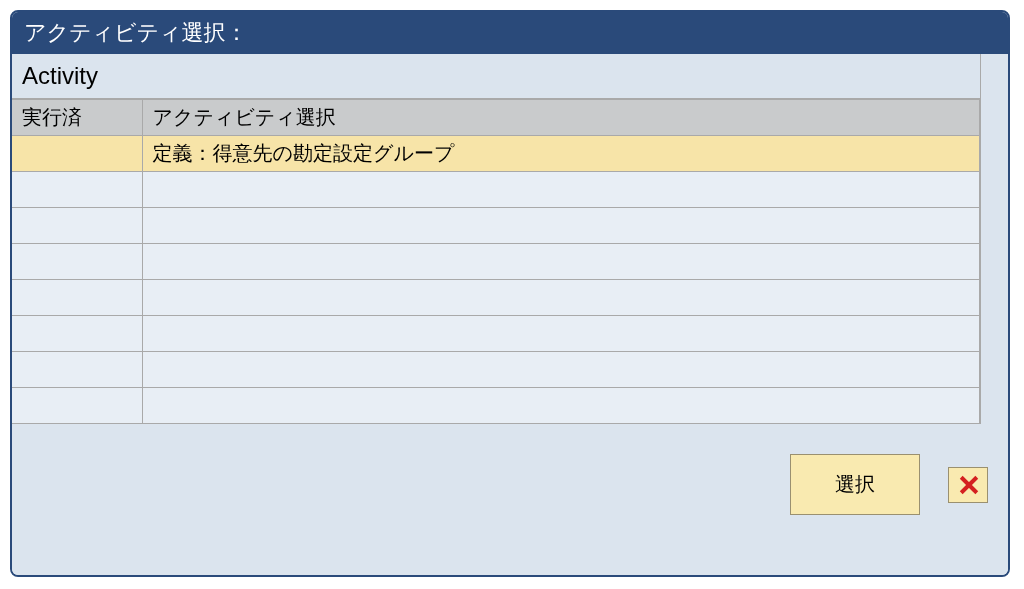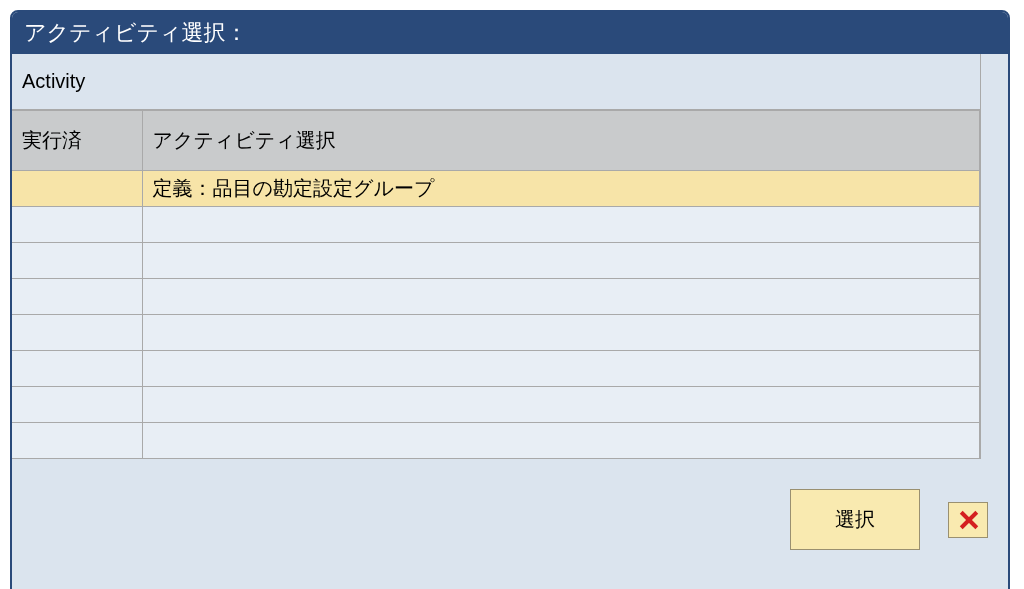--- a/index.html
+++ b/index.html
@@ -27,35 +27,35 @@
       font-weight: normal;
     }
     .content-area {
       display: flex;
     }
     .table-wrap {
       flex: 1;
     }
     .table-caption {
       background: #dbe4ee;
-      padding: 16px 10px;
-      font-size: 20px;
+      padding: 8px 10px;
+      font-size: 24px;
       border-bottom: 1px solid #a9a9a9;
     }
     table {
       width: 100%;
       border-collapse: collapse;
       table-layout: fixed;
     }
     th {
       background: #c9cbcc;
       text-align: left;
       font-weight: normal;
       font-size: 20px;
-      padding: 16px 10px;
+      padding: 4px 10px;
       border: 1px solid #a9a9a9;
       border-left: none;
     }
     th:first-child {
       width: 130px;
     }
     td {
       background: #e8eef5;
       font-size: 20px;
       padding: 4px 10px;
@@ -129,21 +129,21 @@
       <table>
         <thead>
           <tr>
             <th>実行済</th>
             <th>アクティビティ選択</th>
           </tr>
         </thead>
         <tbody id="table-body">
             <tr class="selected">
               <td></td>
-              <td>定義：品目の勘定設定グループ</td>
+              <td>定義：得意先の勘定設定グループ</td>
             </tr>
             <tr>
               <td></td>
               <td></td>
             </tr>
             <tr>
               <td></td>
               <td></td>
             </tr>
             <tr>

